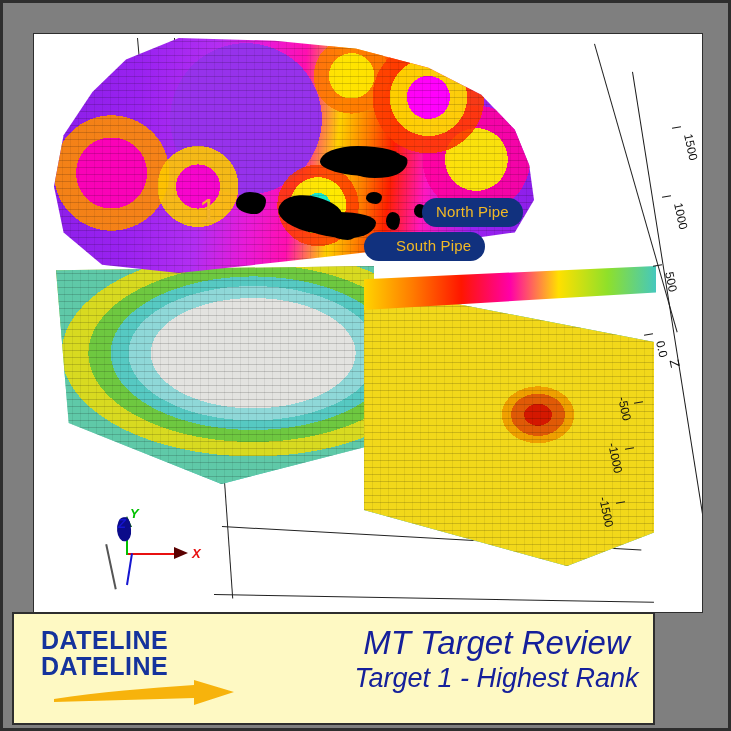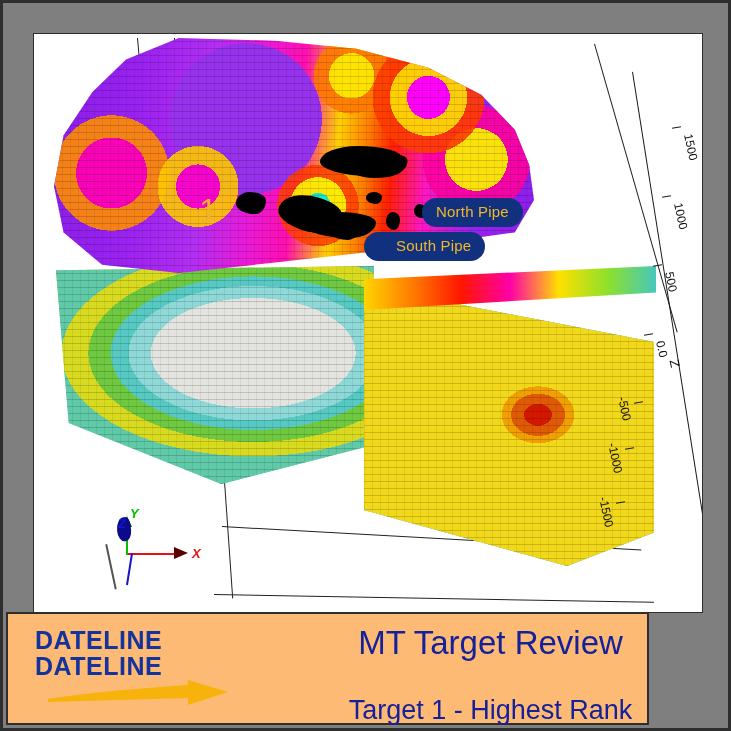--- a/index.html
+++ b/index.html
@@ -133,40 +133,41 @@
   }
 
   
   .triad{position:absolute;left:62px;top:470px;width:110px;height:90px;}
   .triad .ax{position:absolute;transform-origin:0 50%;}
   .triad .lbl{position:absolute;font-size:13px;font-style:italic;font-weight:bold;}
 
   
   .footer{
     position:absolute;
-    left:3px; bottom:3px;
+    left:9px; bottom:3px;
     width:643px; height:113px;
-    background:#fdba74;
+    background:#fef9c3;
     border:2px solid #2e2e2e;
     box-sizing:border-box;
   }
   .logo{position:absolute;left:27px;top:14px;width:200px;}
   .logo-l1,.logo-l2{
     color:#15339c;font-weight:bold;letter-spacing:.5px;line-height:1.02;
   }
   .logo-l1{font-size:25px;}
   .logo-l2{font-size:25px;}
   .arrow{position:absolute;left:40px;top:66px;width:180px;height:26px;}
 
   .titles{
     position:absolute;left:250px;top:10px;width:465px;text-align:center;
     color:#15209b;
+    font-style:italic;
   }
   .t1{font-size:33px;line-height:1.18;}
-  .t2{font-size:27px;line-height:1.18;margin-top:32px;}
+  .t2{font-size:27px;line-height:1.18;}
 </style>
 </head>
 <body>
 
 <div class="screen">
 
   <div class="viewport">
     <div class="stage">
 
       <div class="wire" style="left:103px;top:4px;width:1px;height:250px;transform:rotate(-5deg);"></div>

